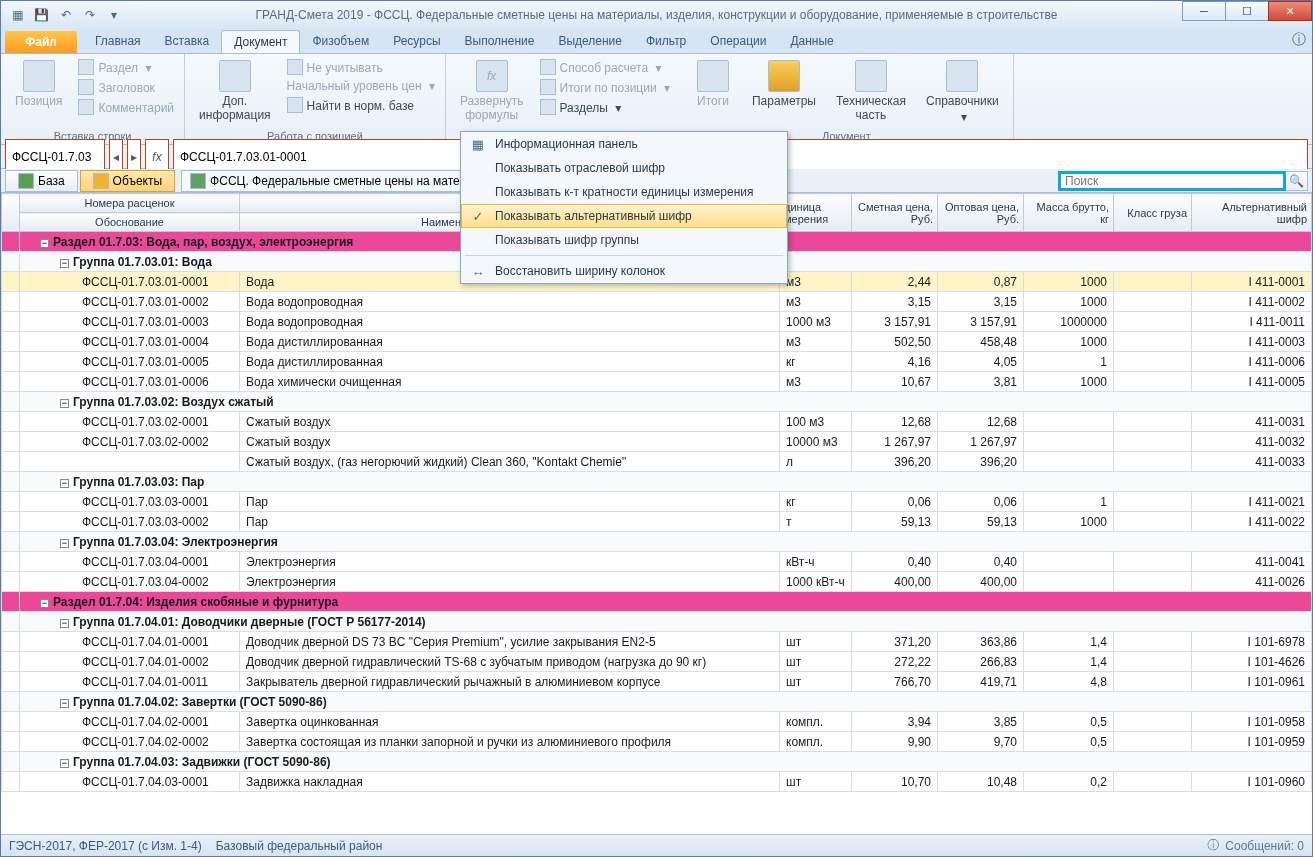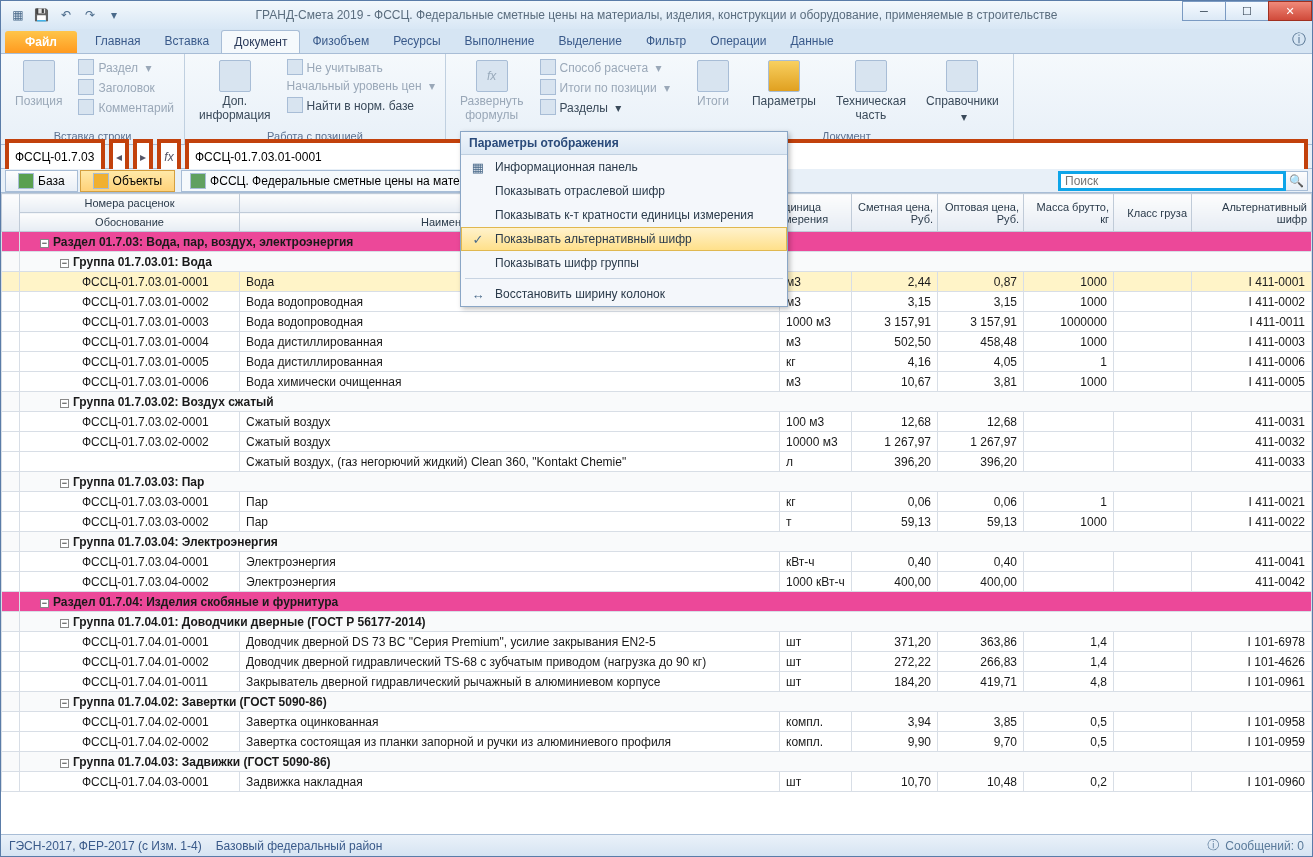--- a/index.html
+++ b/index.html
@@ -22,21 +22,21 @@
 .rgroup-label{text-align:center;color:#5a7090;font-size:11px;padding:2px 0}
 .big-btn{display:flex;flex-direction:column;align-items:center;justify-content:center;padding:4px 8px;color:#3a4a5a;text-align:center;min-width:54px;gap:2px}
 .big-btn.disabled{color:#9aa8b8}
 .big-btn.active{background:linear-gradient(#ffe9a8,#ffd27a);border:1px solid #d4a040;border-radius:3px}
 .big-icon{width:32px;height:32px;background:#d8e4f0;border:1px solid #a8bdd6;border-radius:2px}
 .small-rows{display:flex;flex-direction:column;gap:2px;padding-top:2px}
 .small-btn{display:flex;align-items:flex-end;gap:4px;padding:1px 4px;color:#3a4a5a;white-space:nowrap}
 .small-btn.disabled{color:#9aa8b8}
 .small-icon{width:16px;height:16px;background:#d8e4f0;border:1px solid #a8bdd6;flex:0 0 16px}
 .formula-bar{height:24px;background:#e8f0f8;border-bottom:1px solid #a8bdd6;display:flex;align-items:center;padding:0 4px;gap:4px}
-.fb-cell{border:4px solid #c2410c;background:#fff;height:36px;padding:0 6px;display:flex;align-items:center}
+.fb-cell{border:1px solid #c2410c;background:#fff;height:36px;padding:0 6px;display:flex;align-items:center}
 .fb-ref{width:100px}
 .fb-nav{width:14px;justify-content:center;color:#556}
 .fb-fx{width:24px;justify-content:center;font-style:italic;color:#556}
 .fb-content{flex:1}
 .tabs-bar{height:24px;background:#e8f0f8;border-bottom:1px solid #a8bdd6;display:flex;align-items:center;padding:0 4px;gap:2px}
 .view-tab{padding:2px 12px;border:1px solid #a8bdd6;background:linear-gradient(#fdfdfd,#e8eef6);display:flex;align-items:center;gap:4px}
 .view-tab.active{background:linear-gradient(#ffe9a8,#ffd27a);border-color:#d4a040}
 .doc-tab{border:1px solid #a8bdd6;background:#f5f9fc;padding:2px 8px;display:flex;align-items:center;gap:4px;margin-left:4px}
 .search-box{margin-left:auto;width:250px;display:flex}
 .search-input{flex:1;border:3px solid #0ea5e9;height:20px;padding:0 4px;color:#888}
@@ -391,21 +391,21 @@
           </tr>
           <tr>
             <td class="col-num"></td>
             <td class="col-code indent3">ФССЦ-01.7.03.04-0002</td>
             <td class="col-name">Электроэнергия</td>
             <td class="col-unit">1000 кВт-ч</td>
             <td class="col-price">400,00</td>
             <td class="col-price">400,00</td>
             <td class="col-mass"></td>
             <td class="col-class"></td>
-            <td class="col-alt">411-0042</td>
+            <td class="col-alt">411-0026</td>
           </tr>
           <tr class="section">
             <td class="col-num"></td>
             <td colspan="8" class="indent1"><span class="tree-toggle">−</span>Раздел 01.7.04: Изделия скобяные и фурнитура</td>
           </tr>
           <tr class="group">
             <td class="col-num"></td>
             <td colspan="8" class="indent2"><span class="tree-toggle">−</span>Группа 01.7.04.01: Доводчики дверные (ГОСТ Р 56177-2014)</td>
           </tr>
           <tr>
@@ -428,21 +428,21 @@
             <td class="col-price">266,83</td>
             <td class="col-mass">1,4</td>
             <td class="col-class"></td>
             <td class="col-alt">I 101-4626</td>
           </tr>
           <tr>
             <td class="col-num"></td>
             <td class="col-code indent3">ФССЦ-01.7.04.01-0011</td>
             <td class="col-name">Закрыватель дверной гидравлический рычажный в алюминиевом корпусе</td>
             <td class="col-unit">шт</td>
-            <td class="col-price">184,20</td>
+            <td class="col-price">766,70</td>
             <td class="col-price">419,71</td>
             <td class="col-mass">4,8</td>
             <td class="col-class"></td>
             <td class="col-alt">I 101-0961</td>
           </tr>
           <tr class="group">
             <td class="col-num"></td>
             <td colspan="8" class="indent2"><span class="tree-toggle">−</span>Группа 01.7.04.02: Завертки (ГОСТ 5090-86)</td>
           </tr>
           <tr>
@@ -486,21 +486,20 @@
   </table>
  </div>
 
  <div class="statusbar">
   <span>ГЭСН-2017, ФЕР-2017 (с Изм. 1-4)</span>
   <span>Базовый федеральный район</span>
   <span class="status-right">ⓘ <span>Сообщений: 0</span></span>
  </div>
 
  <div class="dropdown">
-  <div class="dd-header">Параметры отображения</div>
   <div id="dd-items">
         <div class="dd-item">
           <span class="dd-icon">▦</span>
           <span>Информационная панель</span>
         </div>
         <div class="dd-item">
           <span class="dd-icon"></span>
           <span>Показывать отраслевой шифр</span>
         </div>
         <div class="dd-item">

